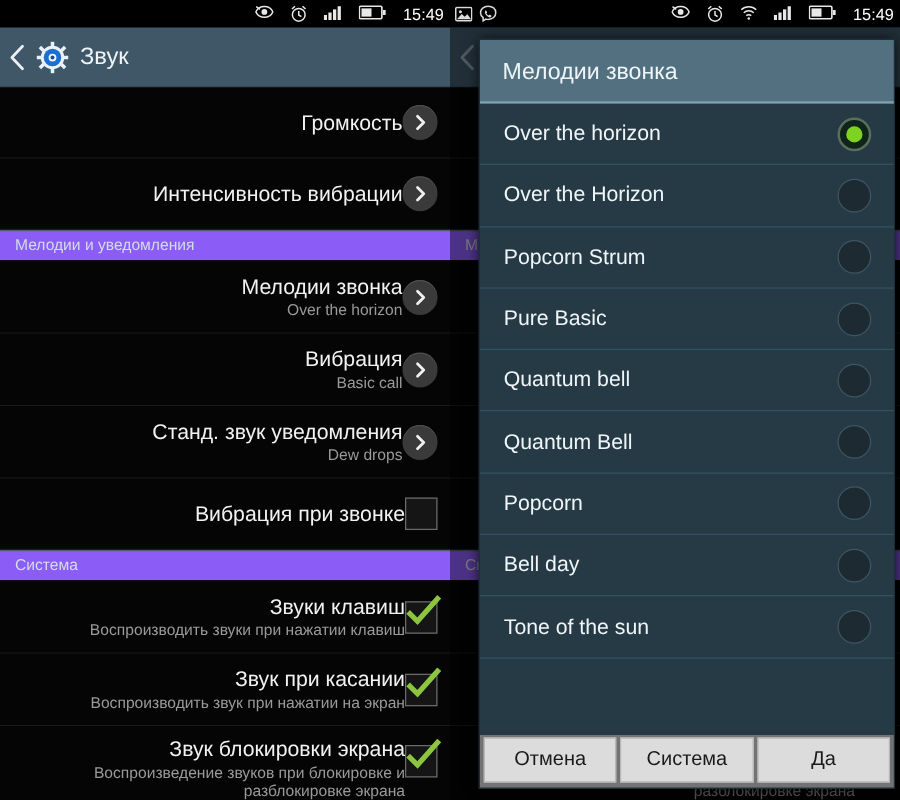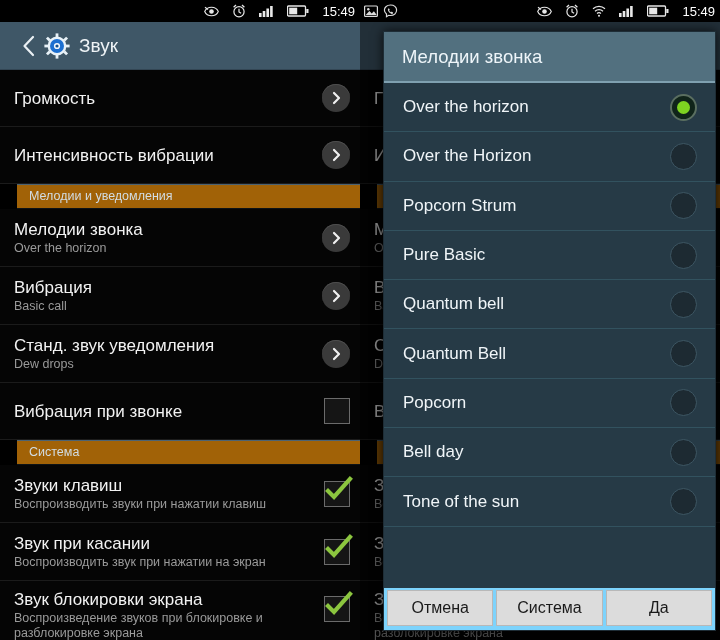--- a/index.html
+++ b/index.html
@@ -12,52 +12,52 @@
   .screens{display:flex;width:720px;height:640px;}
   .phone{position:relative;width:360px;height:640px;background:#000;overflow:hidden;}
 
   
   .statusbar{
     position:relative;height:22px;background:#000;
     display:flex;align-items:center;justify-content:space-between;
     padding:0 5px 0 4px;box-sizing:border-box;
   }
   .sb-left{display:flex;align-items:center;gap:5px;}
-  .sb-right{display:flex;align-items:center;gap:13px;}
+  .sb-right{display:flex;gap:13px;}
   .sb-ico{display:inline-block;line-height:0;}
   .sb-time{color:#fff;font-size:13px;letter-spacing:0;font-family:"Liberation Sans",sans-serif;}
 
   
   .actionbar{
     height:48px;background:#3f5767;
-    display:flex;align-items:center;gap:9px;padding:0 22px;
+    display:flex;align-items:center;gap:9px;padding:0 7px;
     box-sizing:border-box;
     border-bottom:1px solid #334654;
     position:relative;
   }
   .ab-back{width:13px;height:22px;flex:none;}
   .ab-gear{width:26px;height:26px;flex:none;}
   .ab-title{color:#eef3f6;font-size:19px;}
 
   
   .list{position:relative;height:570px;background:#000;overflow:hidden;}
   .section-head{
-    background:#a16207;color:#d2dde4;font-size:12.5px;
+    background:#8b5cf6;color:#d2dde4;font-size:12.5px;
     padding:4px 0 5px 12px;box-sizing:border-box;
-    border-top:1px solid #4d6372;border-bottom:1px solid #0c1216;margin-left:17px;
+    border-top:1px solid #4d6372;border-bottom:1px solid #0c1216;
   }
   .row{
     position:relative;display:flex;align-items:center;
     padding:0 10px 0 14px;box-sizing:border-box;
     border-bottom:1px solid #1b1b1b;
     background:#050505;
   }
   .row.h-big{height:57px;}
   .row.h-sml{height:58px;}
-  .row-txt{flex:1;min-width:0;}
+  .row-txt{flex:1;min-width:0;text-align:right;}
   .row-title{color:#f2f2f2;font-size:17px;line-height:19px;white-space:nowrap;overflow:hidden;}
   .row-sub{color:#9a9a9a;font-size:12.5px;line-height:15px;margin-top:2px;white-space:nowrap;overflow:hidden;}
   .row-sub.wrap{white-space:normal;}
   .chev{
     width:28px;height:28px;border-radius:50%;
     background:#3a3a3a;flex:none;
     display:flex;align-items:center;justify-content:center;
     box-shadow:inset 0 1px 0 #4e4e4e;
   }
   .chev svg{display:block;}
@@ -95,21 +95,21 @@
   .radio{
     width:27px;height:27px;border-radius:50%;flex:none;
     background:#1d2a32;border:1px solid #3d5663;
     display:flex;align-items:center;justify-content:center;
     box-sizing:border-box;
   }
   .radio.on{background:#10241a;border:2px solid #5a6e60;}
   .radio .dot{width:13px;height:13px;border-radius:50%;background:#7ed321;display:none;}
   .radio.on .dot{display:block;}
   .dlg-btns{
-    flex:none;height:42px;background:#7dd3fc;
+    flex:none;height:42px;background:#737373;
     display:flex;align-items:stretch;gap:3px;padding:2px 3px 4px 3px;
     box-sizing:border-box;
   }
   .dlg-btn{
     flex:1;background:#dcdcdc;color:#1a1a1a;font-size:16px;
     display:flex;align-items:center;justify-content:center;
     border:1px solid #b8b8b8;box-sizing:border-box;
   }
 </style>
 </head>

